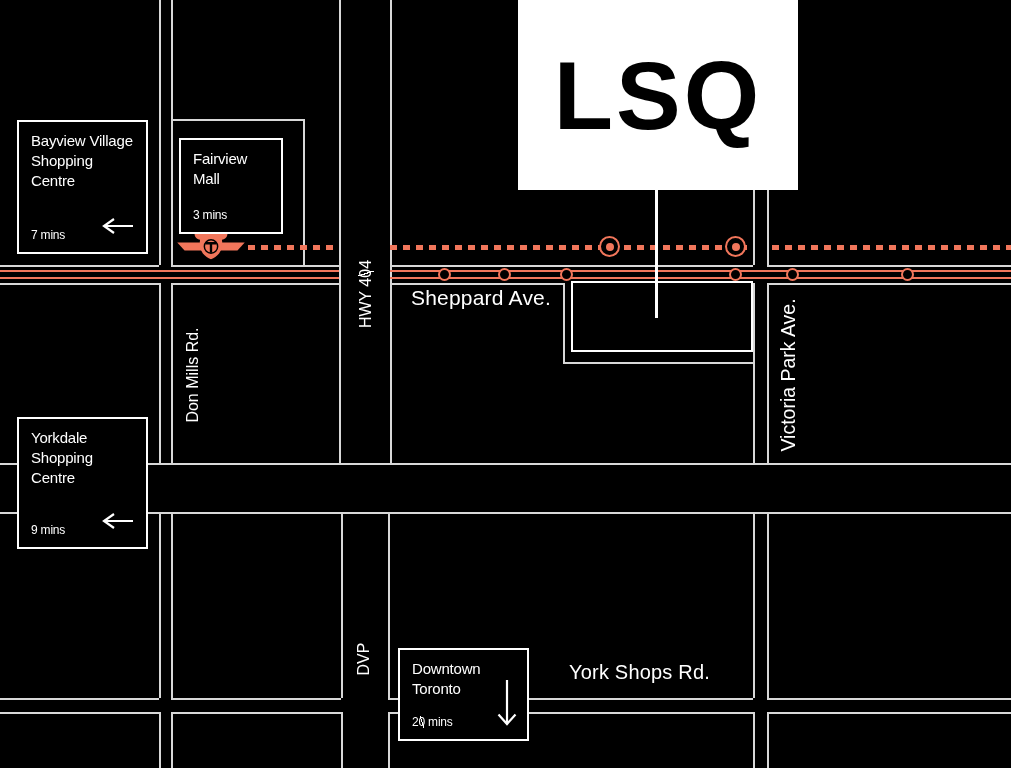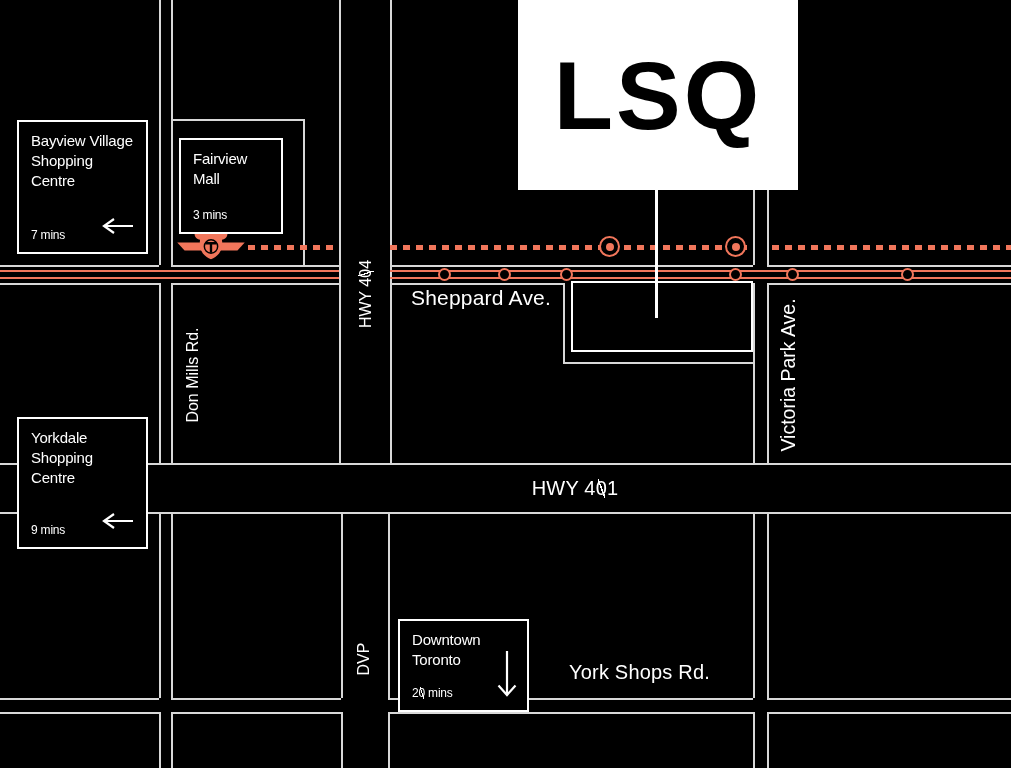--- a/index.html
+++ b/index.html
@@ -126,21 +126,20 @@
     </svg>
   </div>
 
   <div id="site-rect"></div>
   <div id="leader"></div>
   <div id="lsq-box">
     <span class="t">LSQ</span>
   </div>
 
   <div class="street" style="left:411px;top:286px;font-size:21px">Sheppard Ave.</div>
-  <div class="street slash0" style="left:475px;top:477px;width:200px;text-align:center">HWY 4<span class="s0">0</span>1</div>
   <div class="street" style="left:569px;top:661px">York Shops Rd.</div>
   <div class="rot slash0" style="left:266px;top:281px">HWY 4<span class="s0">0</span>4</div>
   <div class="rot" style="left:93px;top:362px">Don Mills Rd.</div>
   <div class="rot" style="left:688px;top:362px;font-size:19.5px">Victoria Park Ave.</div>
   <div class="rot" style="left:264px;top:646px">DVP</div>
 
   <div class="dest" style="left:17px;top:120px;width:131px;height:134px">
     <div class="dest-name">Bayview Village
 Shopping
 Centre</div>
@@ -164,21 +163,21 @@
 Centre</div>
     <div class="mins">9 mins</div>
     <span class="arrow-left">
       <svg width="32" height="18" viewBox="0 0 32 18">
           <path d="M31 9 H2 M12 2 L2 9 L12 16" fill="none" stroke="#fff" stroke-width="2.2"></path>
         </svg>
     </span>
   </div>
 
 
-  <div class="dest" style="left:398px;top:619px;width:131px;height:93px">
+  <div class="dest" style="left:398px;top:648px;width:131px;height:93px">
     <div class="dest-name">Downtown
 Toronto</div>
     <div class="mins slash0">2<span class="s0">0</span> mins</div>
     <span class="arrow-down">
       <svg width="20" height="47" viewBox="0 0 20 47">
           <path d="M10 0 V44 M1.5 34.5 L10 44 L18.5 34.5" fill="none" stroke="#fff" stroke-width="2.2"></path>
         </svg>
     </span>
   </div>
 

